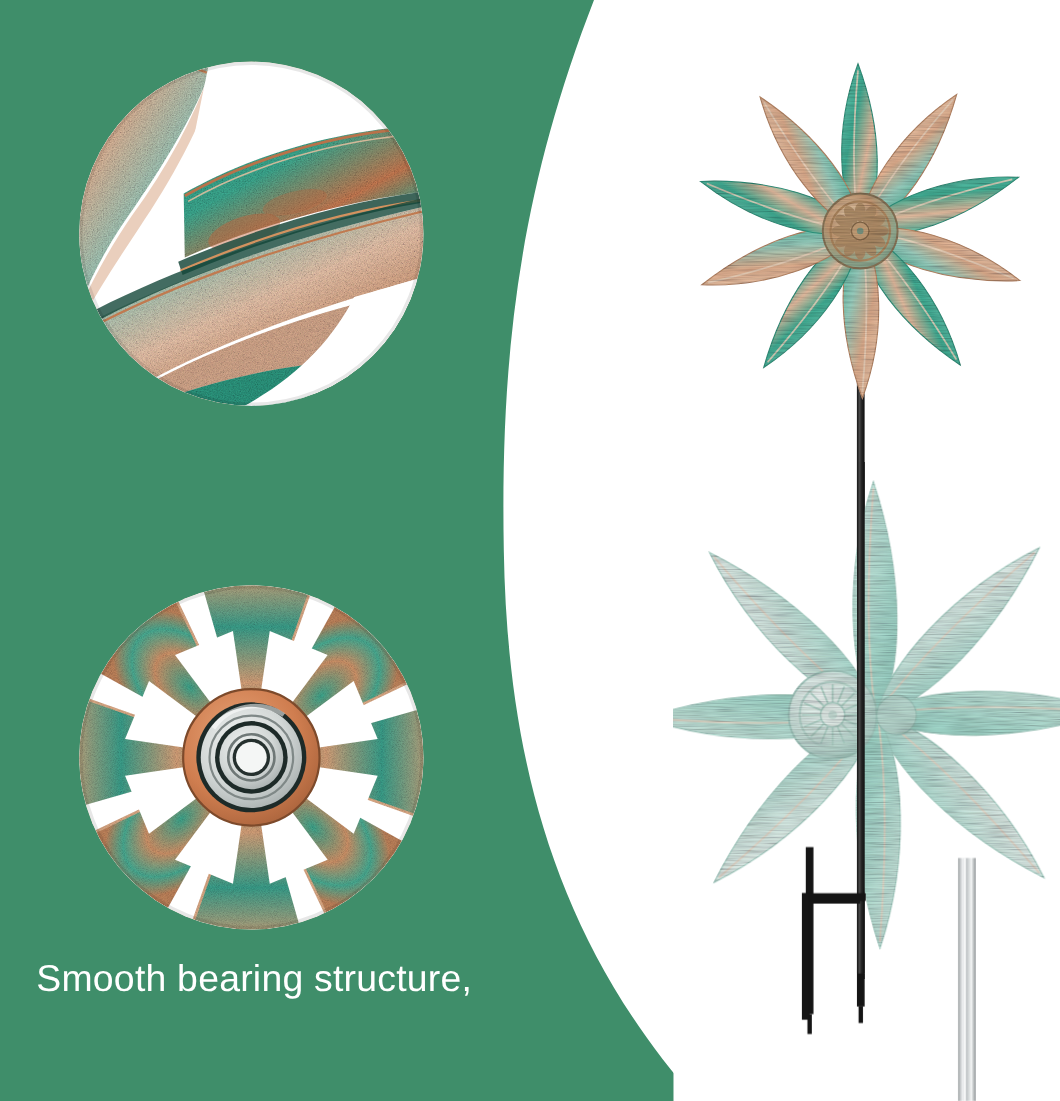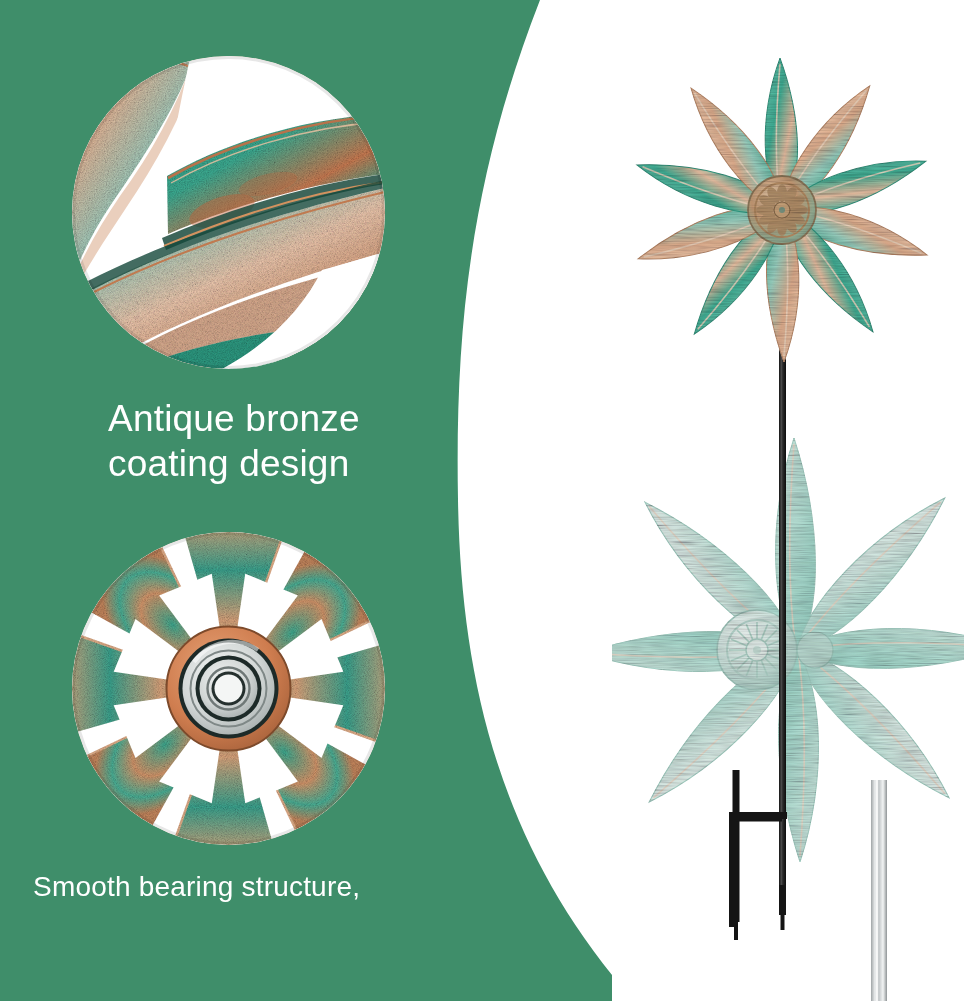--- a/index.html
+++ b/index.html
@@ -29,21 +29,21 @@
   #inset-bottom{ left:72px; top:532px; width:313px; height:313px; }
 
   .inset-svg{ display:block; width:100%; height:100%; }
 
   
   .caption{
     position:absolute; color:#ffffff; font-weight:400;
     line-height:1.22; letter-spacing:.2px;
   }
   #caption-top   { left:108px; top:396px; font-size:37px; }
-  #caption-bottom{ left:33px;  top:870px; font-size:28px; }
+  #caption-bottom{ left:33px;  top:870px; font-size:34px; }
   .caption .line{ display:block; white-space:nowrap; }
 
   
   #product{
     position:absolute; left:612px; top:0; width:352px; height:1001px;
     overflow:hidden;
   }
   #product svg{ display:block; }
 </style>
 </head>
@@ -149,24 +149,20 @@
         <path d="M118,2 C142,24 176,44 210,56 C170,58 124,70 95,118 C104,70 112,30 118,2 Z" fill="#ffffff"></path>
         <path d="M313,196 L313,132 C240,158 160,196 96,246 C92,270 78,298 56,313 L240,313
                  C268,272 292,230 313,196 Z" fill="#ffffff" opacity="0"></path>
         <path d="M250,214 C300,200 313,196 313,196 L313,313 L150,313 C200,286 232,250 250,214 Z" fill="#ffffff"></path>
 
         <circle cx="156.5" cy="156.5" r="155" fill="none" stroke="#00000018" stroke-width="3"></circle>
       </g>
     </svg>
   </div>
 
-  <div class="caption" id="caption-top">
-    <span class="line">Antique bronze</span>
-    <span class="line">coating design</span>
-  </div>
 
   <div class="inset-circle" id="inset-bottom">
     <svg class="inset-svg" viewBox="0 0 313 313">
       <defs>
         <clipPath id="clipBot">
             <circle cx="156.5" cy="156.5" r="156.5"></circle>
           </clipPath>
         <radialGradient id="bladeGrad" cx=".5" cy=".5" r=".5">
           <stop offset="0" stop-color="#3fae94"></stop>
           <stop offset=".45" stop-color="#d99a6e"></stop>

